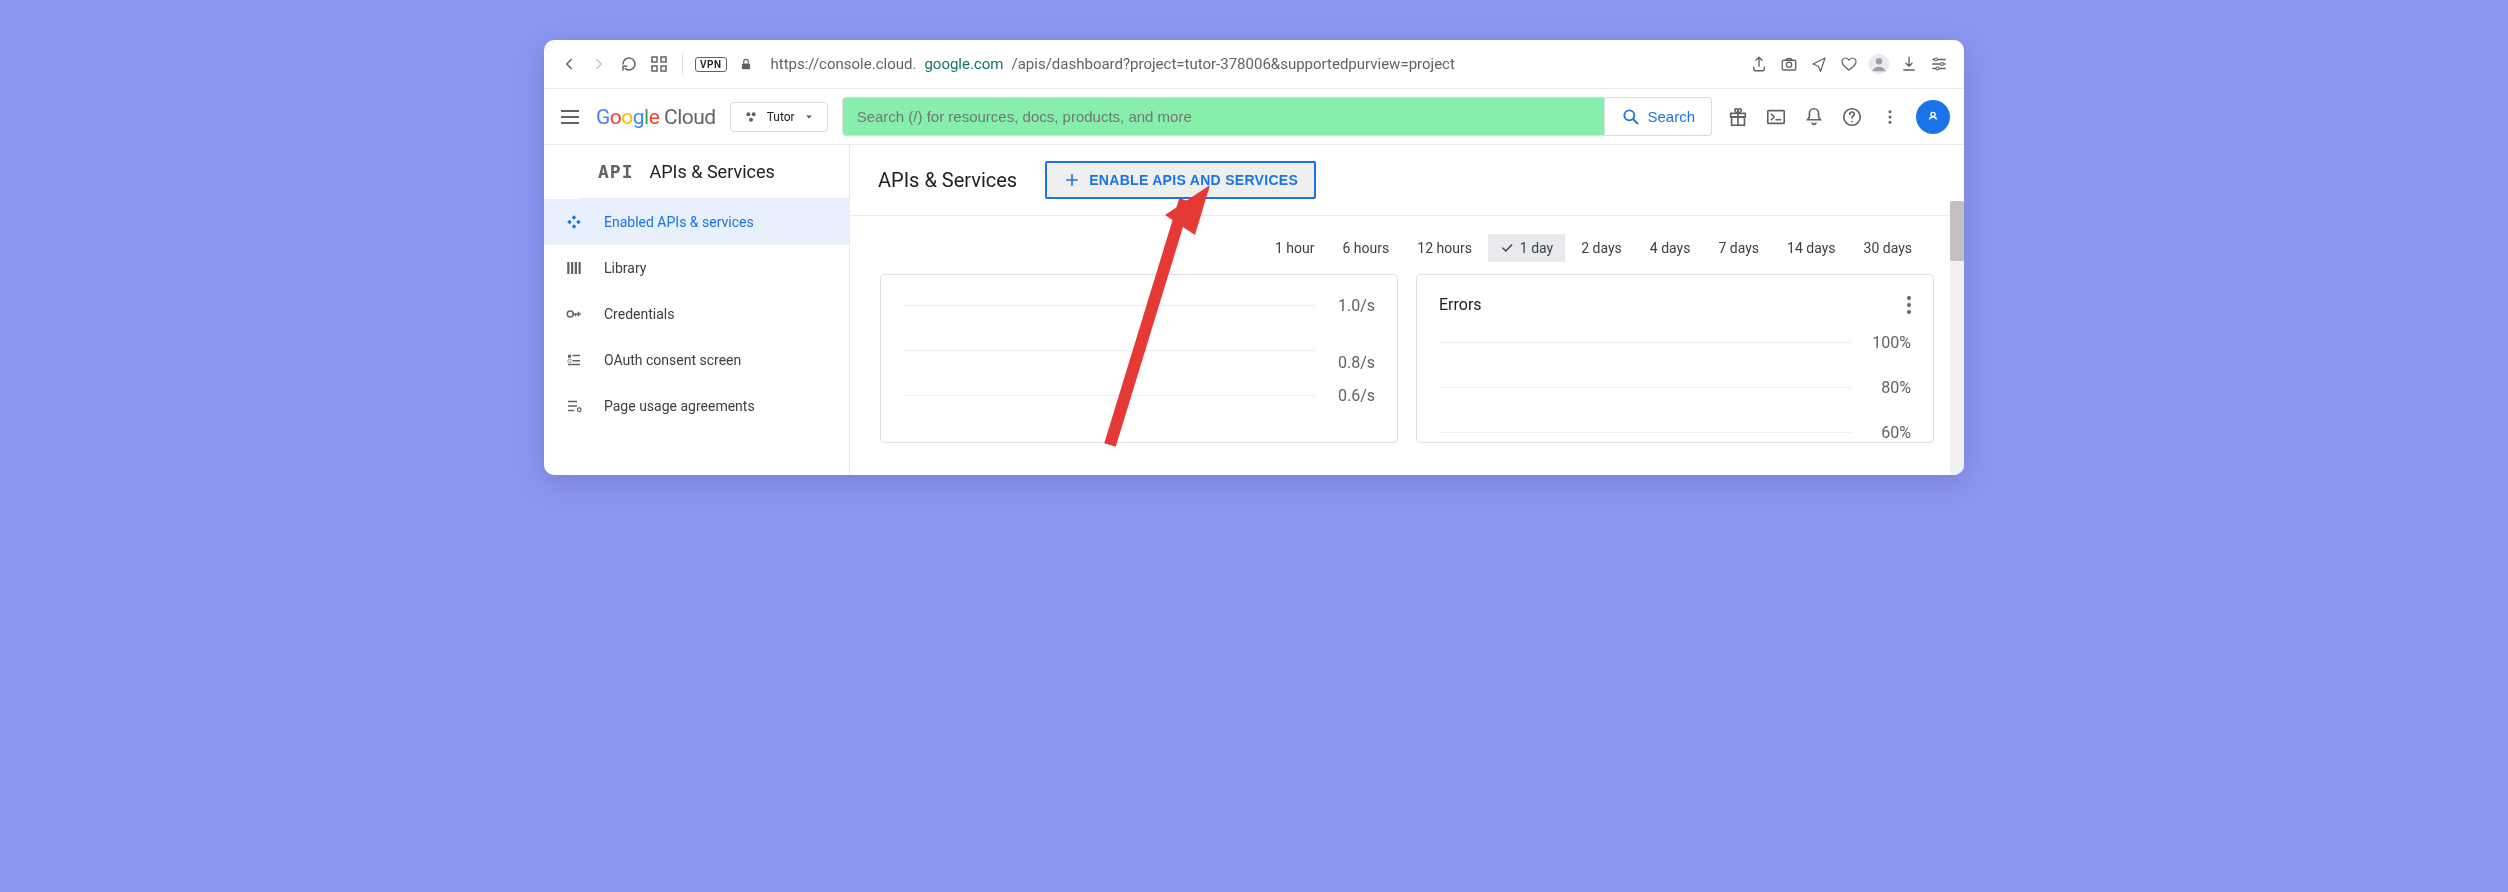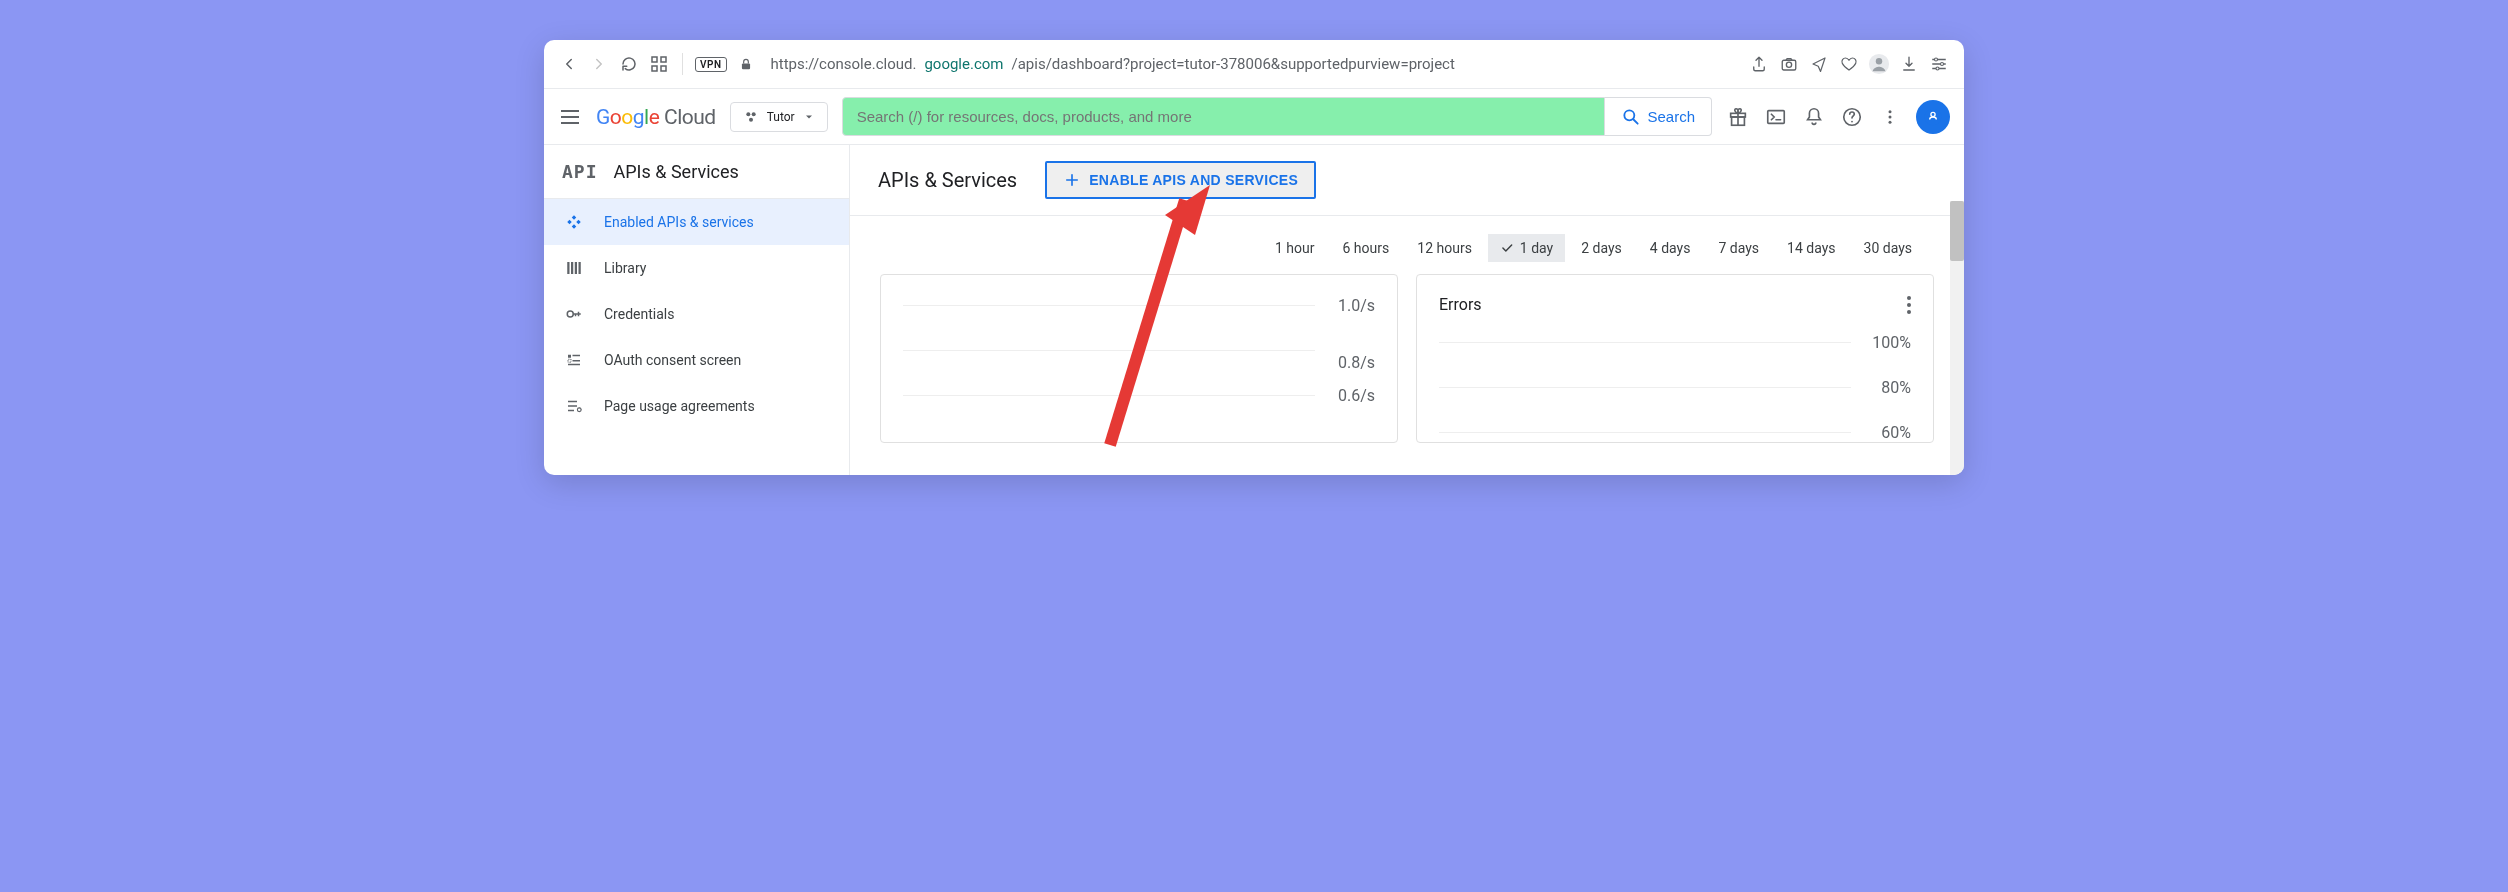--- a/index.html
+++ b/index.html
@@ -23,21 +23,21 @@
 .project-selector { border:1px solid #dadce0; border-radius:4px; padding:6px 12px; display:flex; align-items:center; gap:8px; font-size:12px; }
 .search-container { flex:1; display:flex; }
 .search-box { flex:1; border:1px solid #dadce0; border-radius:4px 0 0 4px; background:#86efac; padding:10px 14px; color:#5f6368; font-size:15px; }
 .search-btn { border:1px solid #dadce0; border-left:none; border-radius:0 4px 4px 0; background:#fff; padding:0 16px; display:flex; align-items:center; gap:6px; color:#1a73e8; font-weight:500; font-size:15px; }
 .header-icon { width:24px; height:24px; display:flex; align-items:center; justify-content:center; color:#5f6368; }
 .avatar { width:34px; height:34px; border-radius:50%; background:#1a73e8; display:flex; align-items:center; justify-content:center; color:#fff; font-size:16px; }
 
 
 .body-row { display:flex; height: 330px; }
 .sidebar { width: 306px; border-right:1px solid #e8eaed; }
-.sidebar-title-row { display:flex; align-items:center; gap:16px; padding:16px 18px; border-bottom:1px solid #e8eaed; }
+.sidebar-title-row { display:flex; align-items:center; gap:16px; padding:16px 18px; border-bottom:1px solid #e8eaed;margin-left:36px; }
 .api-logo { font-family: monospace; font-weight:700; font-size:18px; letter-spacing:1px; color:#5f6368; }
 .sidebar-title { font-size:18px; font-weight:400; color:#202124; }
 .nav-item { display:flex; align-items:center; gap:20px; padding:13px 20px; font-size:14px; color:#3c4043; cursor:pointer; }
 .nav-item.active { background:#e8f0fe; color:#1a73e8; }
 .nav-item .nav-icon { width:20px; height:20px; display:flex; align-items:center; justify-content:center; color:inherit; }
 
 .main { flex:1; position:relative; overflow:hidden; }
 .main-header { display:flex; align-items:center; gap:28px; padding:16px 28px; border-bottom:1px solid #e8eaed; }
 .main-title { font-size:20px; font-weight:400; }
 .enable-btn { border:2.5px solid #1a73e8; border-radius:2px; padding:8px 16px; display:flex; align-items:center; gap:8px; color:#1a73e8; font-weight:600; font-size:14px; letter-spacing:0.3px; }

